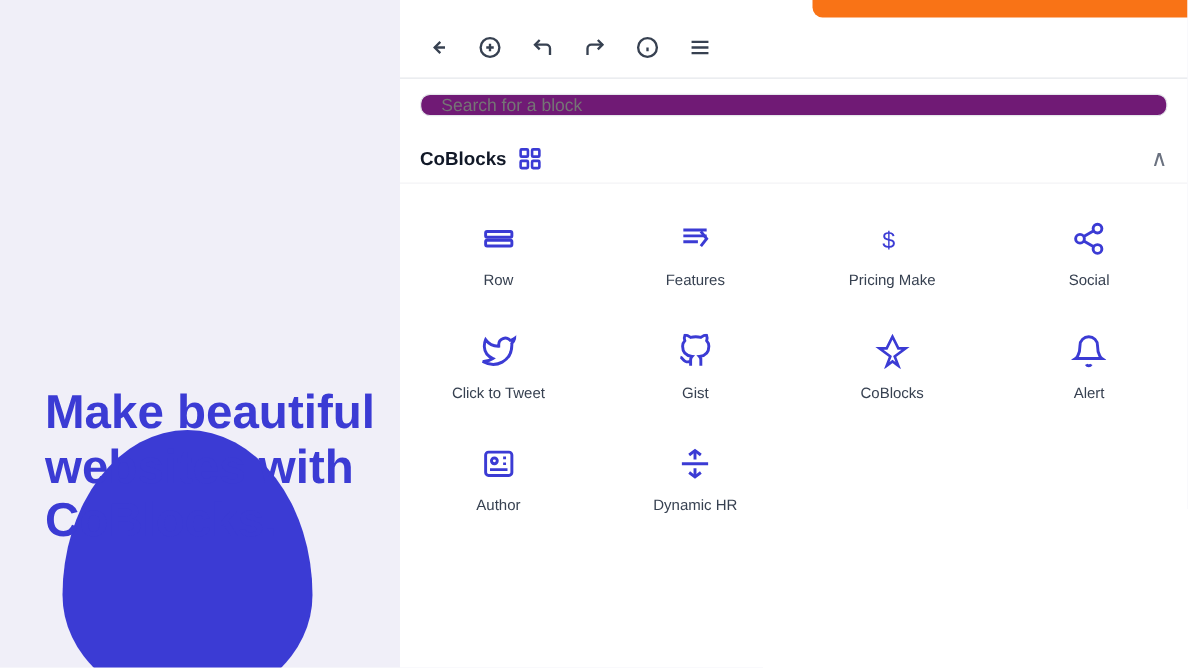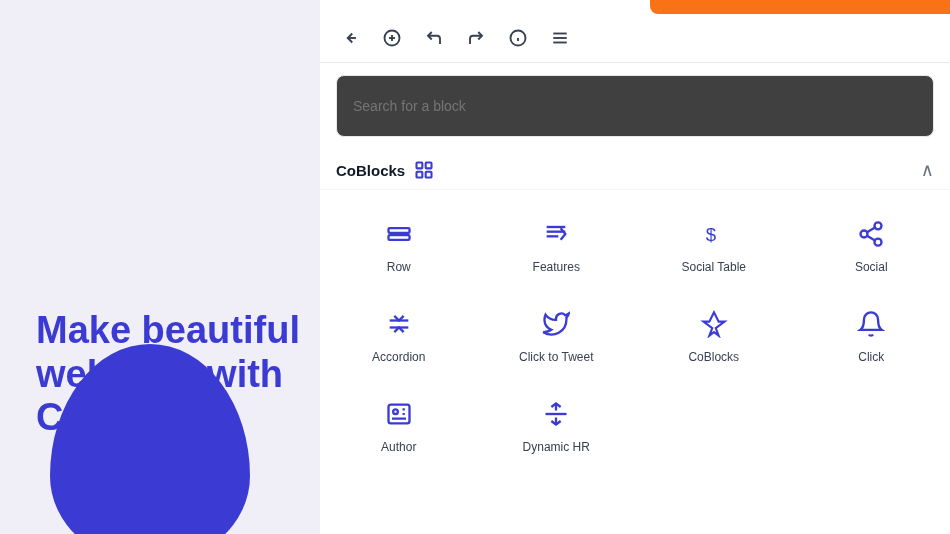--- a/index.html
+++ b/index.html
@@ -89,27 +89,27 @@
       padding: 0;
     }
 
     
     .search-bar {
       margin: 12px 16px;
       position: relative;
     }
     .search-input {
       width: 100%;
-      padding: 22px 16px;
+      padding: 0 16px;
       border: 1.5px solid #e5e7eb;
       border-radius: 8px;
       font-size: 14px;
       color: #9ca3af;
       outline: none;
-      background: #404040;
+      background: #701a75;
     }
 
     
     .section-header {
       display: flex;
       align-items: flex-end;
       justify-content: space-between;
       padding: 10px 16px 8px 16px;
       border-bottom: 1px solid #f3f4f6;
     }
@@ -270,76 +270,73 @@
         </div>
         <span class="block-label">Features</span>
       </div>
 
       <div class="block-item">
         <div class="block-icon">
           <svg viewBox="0 0 24 24">
             <text x="5" y="18" font-size="16" fill="#3b3bd4" stroke="none" font-family="sans-serif">$</text>
           </svg>
         </div>
-        <span class="block-label">Social Table</span>
+        <span class="block-label">Pricing Make</span>
       </div>
 
 
       <div class="block-item">
         <div class="block-icon">
           <svg viewBox="0 0 24 24">
             <circle cx="18" cy="5" r="3" stroke="#3b3bd4" stroke-width="2"></circle>
             <circle cx="6" cy="12" r="3" stroke="#3b3bd4" stroke-width="2"></circle>
             <circle cx="18" cy="19" r="3" stroke="#3b3bd4" stroke-width="2"></circle>
             <line x1="8.59" y1="13.51" x2="15.42" y2="17.49" stroke="#3b3bd4" stroke-width="2"></line>
             <line x1="15.41" y1="6.51" x2="8.59" y2="10.49" stroke="#3b3bd4" stroke-width="2"></line>
           </svg>
         </div>
         <span class="block-label">Social</span>
       </div>
 
-      <div class="block-item">
-        <div class="block-icon">
-          <svg viewBox="0 0 24 24">
-            <line x1="4" y1="9" x2="20" y2="9" stroke="#3b3bd4" stroke-width="2"></line>
-            <polyline points="8 5 12 9 16 5" stroke="#3b3bd4" stroke-width="2" fill="none"></polyline>
-            <line x1="4" y1="15" x2="20" y2="15" stroke="#3b3bd4" stroke-width="2"></line>
-            <polyline points="8 19 12 15 16 19" stroke="#3b3bd4" stroke-width="2" fill="none"></polyline>
-          </svg>
-        </div>
-        <span class="block-label">Accordion</span>
-      </div>
 
       <div class="block-item">
         <div class="block-icon">
           <svg viewBox="0 0 24 24">
             <path d="M23 3a10.9 10.9 0 0 1-3.14 1.53 4.48 4.48 0 0 0-7.86 3v1A10.66 10.66 0 0 1 3 4s-4 9 5 13a11.64 11.64 0 0 1-7 2c9 5 20 0 20-11.5a4.5 4.5 0 0 0-.08-.83A7.72 7.72 0 0 0 23 3z" stroke="#3b3bd4" stroke-width="2" fill="none"></path>
           </svg>
         </div>
         <span class="block-label">Click to Tweet</span>
       </div>
 
+      <div class="block-item">
+        <div class="block-icon">
+          <svg viewBox="0 0 24 24">
+            <path d="M9 19c-5 1.5-5-2.5-7-3m14 6v-3.87a3.37 3.37 0 0 0-.94-2.61c3.14-.35 6.44-1.54 6.44-7A5.44 5.44 0 0 0 20 4.77 5.07 5.07 0 0 0 19.91 1S18.73.65 16 2.48a13.38 13.38 0 0 0-7 0C6.27.65 5.09 1 5.09 1A5.07 5.07 0 0 0 5 4.77a5.44 5.44 0 0 0-1.5 3.78c0 5.42 3.3 6.61 6.44 7A3.37 3.37 0 0 0 9 18.13V22" stroke="#3b3bd4" stroke-width="2" fill="none"></path>
+          </svg>
+        </div>
+        <span class="block-label">Gist</span>
+      </div>
 
       <div class="block-item">
         <div class="block-icon">
           <svg viewBox="0 0 24 24">
             <path d="M12 2L8 10H3l7.5 5.5L8 22l4-3 4 3-2.5-6.5L21 10h-5z" stroke="#3b3bd4" stroke-width="1.8" fill="none"></path>
           </svg>
         </div>
         <span class="block-label">CoBlocks</span>
       </div>
 
       <div class="block-item">
         <div class="block-icon">
           <svg viewBox="0 0 24 24">
             <path d="M18 8A6 6 0 0 0 6 8c0 7-3 9-3 9h18s-3-2-3-9" stroke="#3b3bd4" stroke-width="2" fill="none"></path>
             <path d="M13.73 21a2 2 0 0 1-3.46 0" stroke="#3b3bd4" stroke-width="2" fill="none"></path>
           </svg>
         </div>
-        <span class="block-label">Click</span>
+        <span class="block-label">Alert</span>
       </div>
 
       <div class="block-item">
         <div class="block-icon">
           <svg viewBox="0 0 24 24">
             <rect x="3" y="4" width="18" height="16" rx="2" stroke="#3b3bd4" stroke-width="2"></rect>
             <circle cx="9" cy="10" r="2" stroke="#3b3bd4" stroke-width="2"></circle>
             <path d="M15 8h2M15 12h2M6 16h12" stroke="#3b3bd4" stroke-width="1.8"></path>
           </svg>
         </div>

